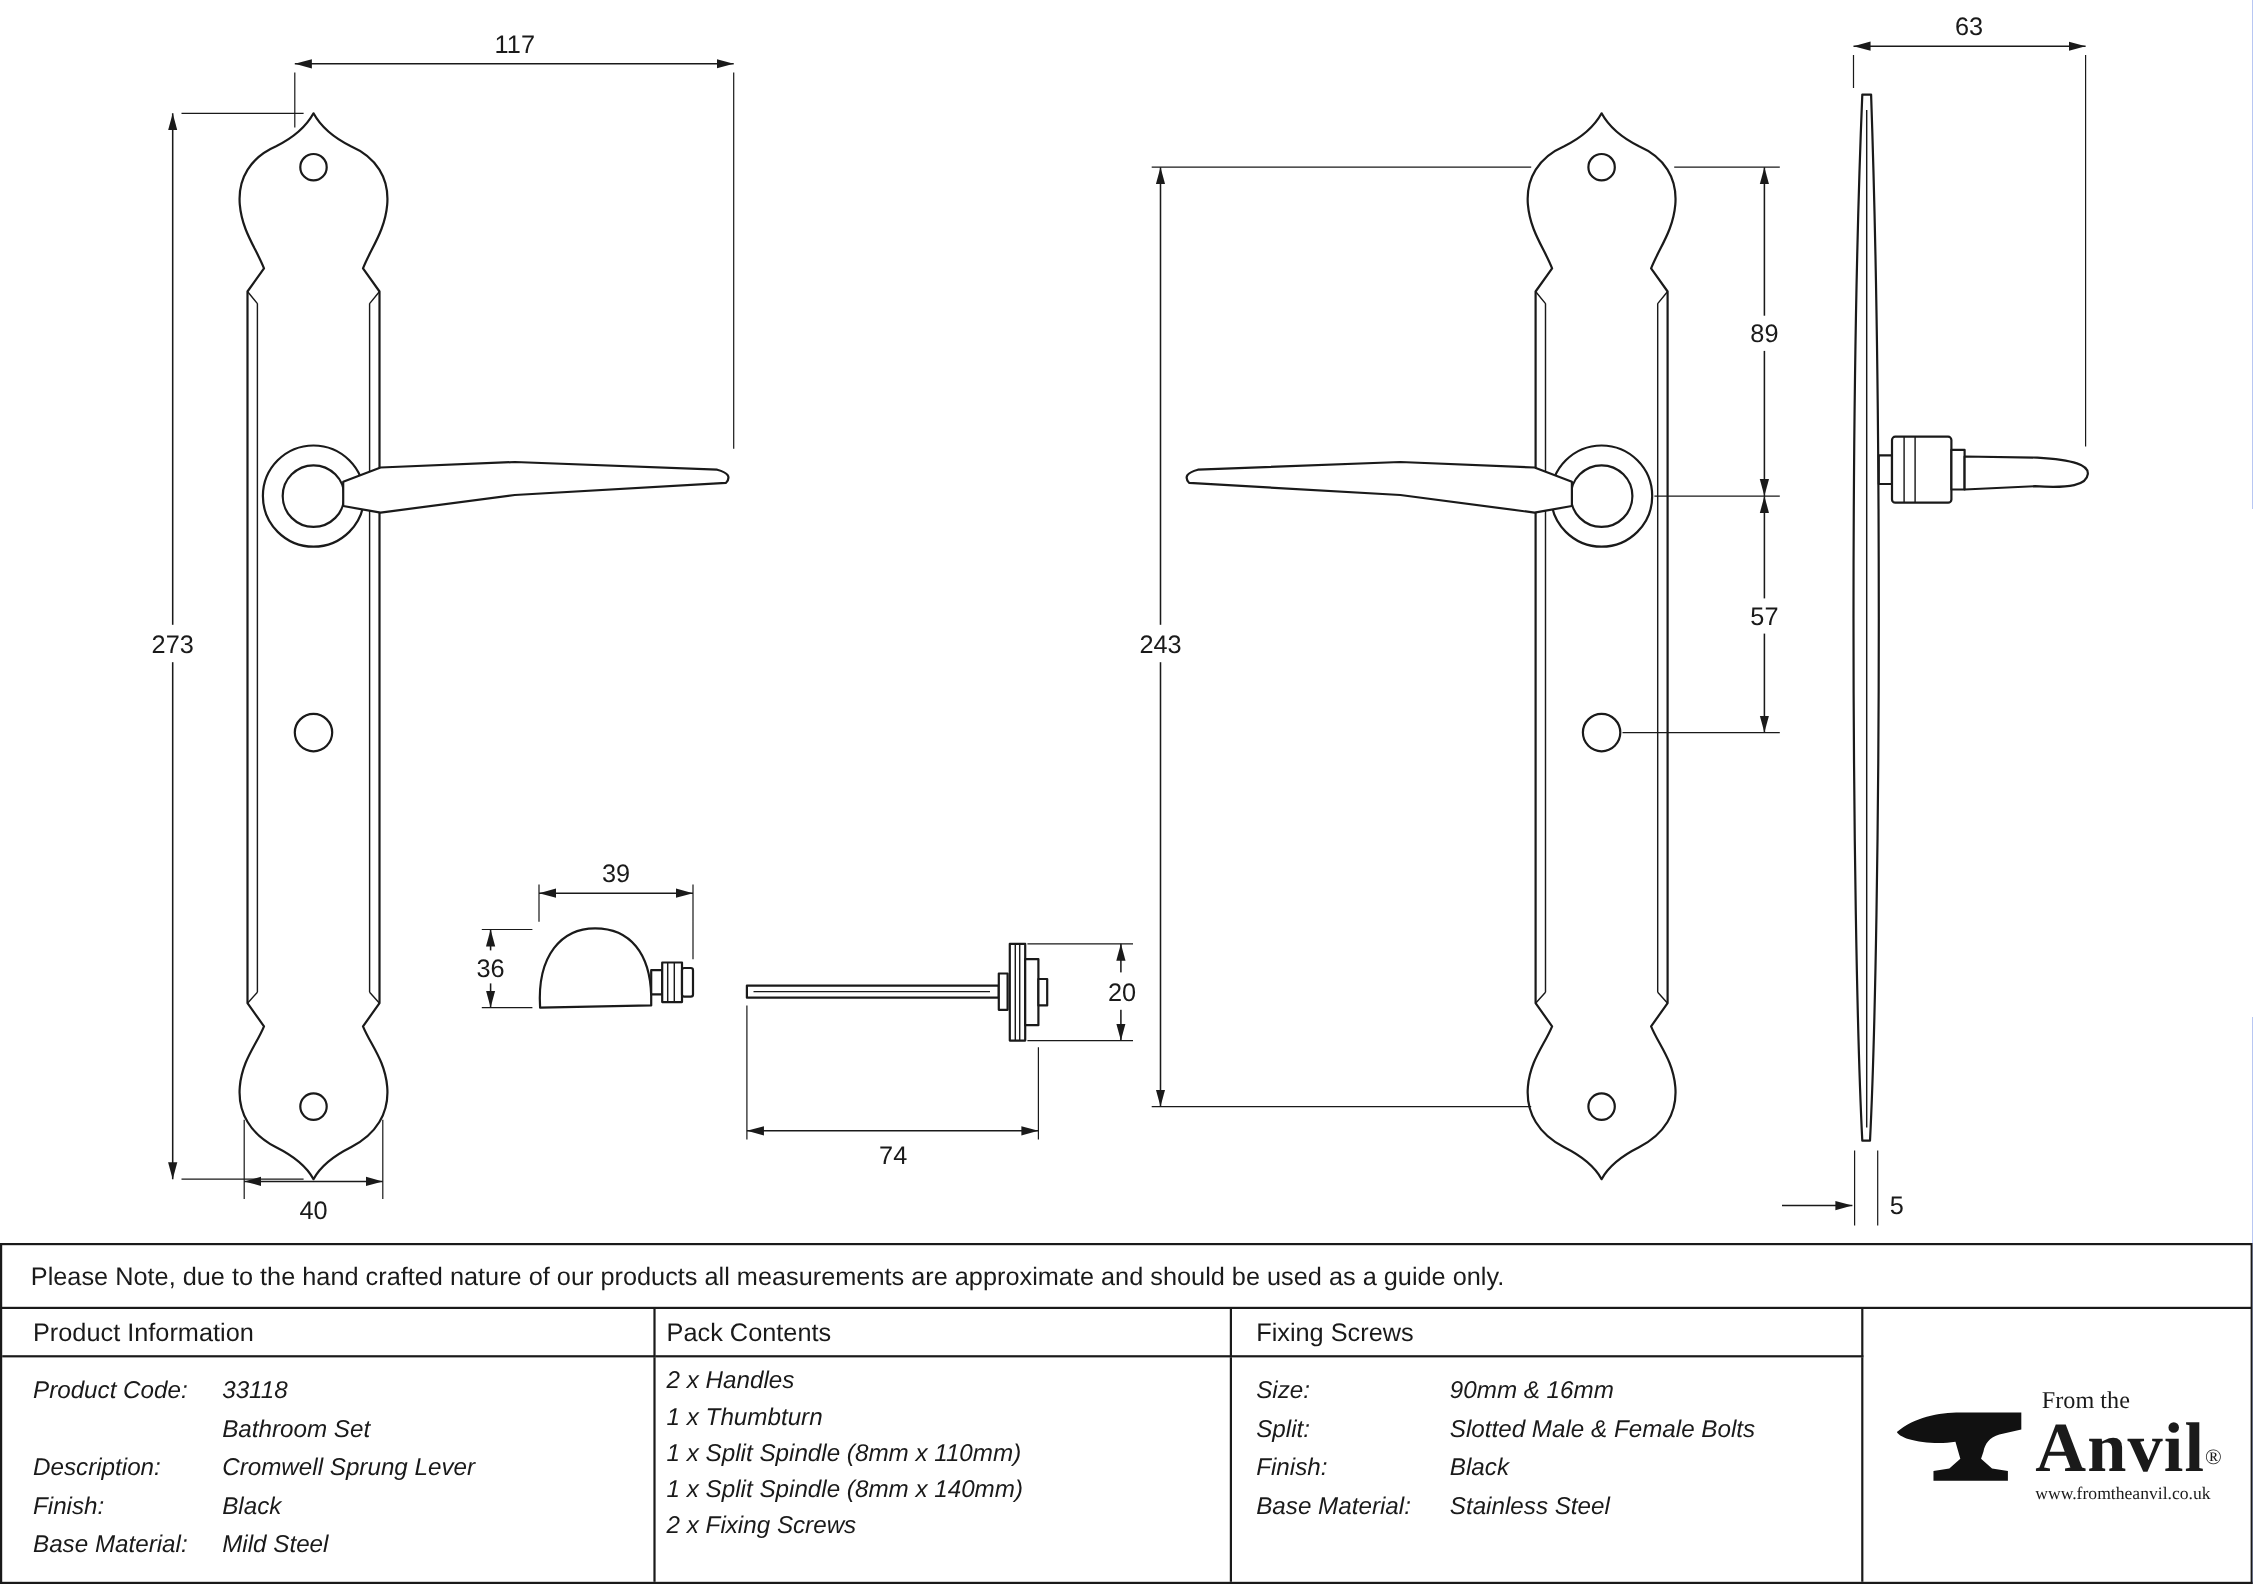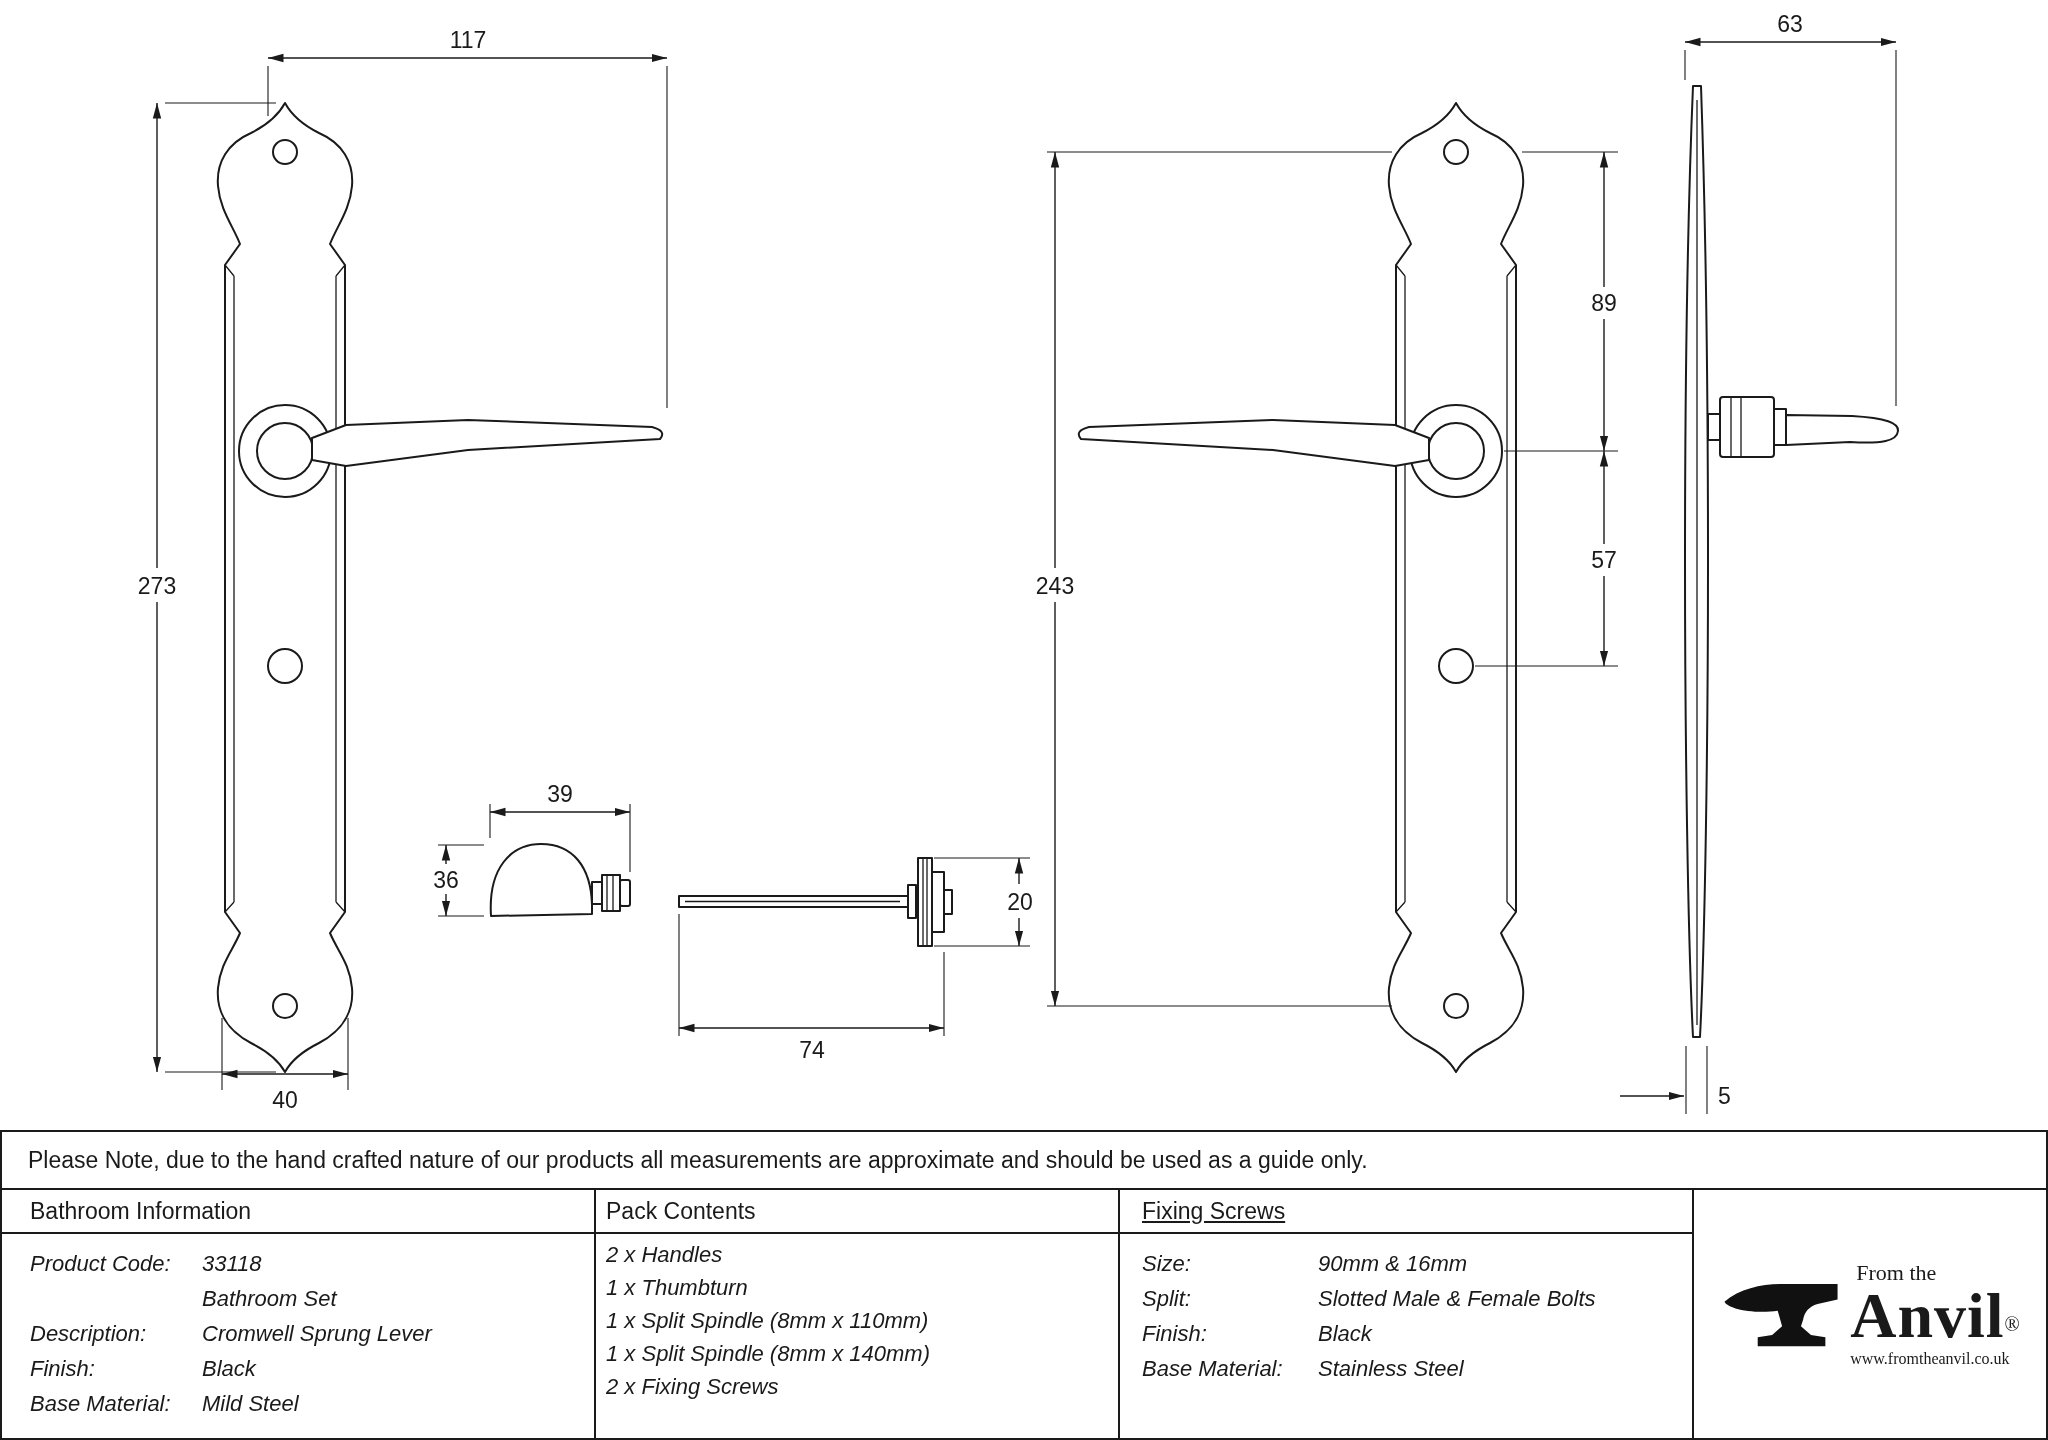--- a/index.html
+++ b/index.html
@@ -18,21 +18,21 @@
 
   
   .note-bar { width:2048px; height:60px; border:2px solid #1a1a1a; display:flex; align-items:center; padding:0 26px; font-size:23px; background:#fff; }
 
   
   .info-table { width:2048px; height:250px; border-left:2px solid #1a1a1a; border-right:2px solid #1a1a1a; border-bottom:2px solid #1a1a1a; display:grid; grid-template-columns:594px 524px 574px 1fr; grid-template-rows:44px 1fr; background:#fff; }
   .cell { overflow:hidden; }
   .hdr  { display:flex; align-items:center; font-size:23px; border-bottom:2px solid #1a1a1a; border-right:2px solid #1a1a1a; }
   .hdr.h1 { grid-column:1; grid-row:1; padding-left:28px; }
   .hdr.h2 { grid-column:2; grid-row:1; padding-left:10px; }
-  .hdr.h3 { grid-column:3; grid-row:1; padding-left:22px;text-decoration:underline; }
+  .hdr.h3 { grid-column:3; grid-row:1; padding-left:22px; }
   .bodyc { border-right:2px solid #1a1a1a; font-size:22px;font-style:italic; }
   .b1 { grid-column:1; grid-row:2; padding:12px 0 0 28px; }
   .b2 { grid-column:2; grid-row:2; padding:4px 0 0 10px; }
   .b3 { grid-column:3; grid-row:2; padding:12px 0 0 22px; }
   .kv { display:flex; line-height:35px; }
   .kv .k { flex:0 0 172px; }
   .b3 .kv .k { flex:0 0 176px; }
   .pack-item { line-height:33px; }
 
   .logo-cell { grid-column:4; grid-row:1 / 3; display:flex; align-items:center; justify-content:center; }
@@ -179,21 +179,21 @@
         <text class="dtxt" x="1718" y="1104" text-anchor="start">5</text>
       </g>
     </g>
   </svg>
 
   <div class="note-bar">
     <span>Please Note, due to the hand crafted nature of our products all measurements are approximate and should be used as a guide only.</span>
   </div>
 
   <div class="info-table">
-    <div class="cell hdr h1">Bathroom Information</div>
+    <div class="cell hdr h1">Product Information</div>
     <div class="cell hdr h2">Pack Contents</div>
     <div class="cell hdr h3">Fixing Screws</div>
 
     <div class="cell bodyc b1">
       <div class="kv">
         <span class="k">Product Code:</span>
         <span class="v">33118</span>
       </div>
       <div class="kv">
         <span class="k"></span>

